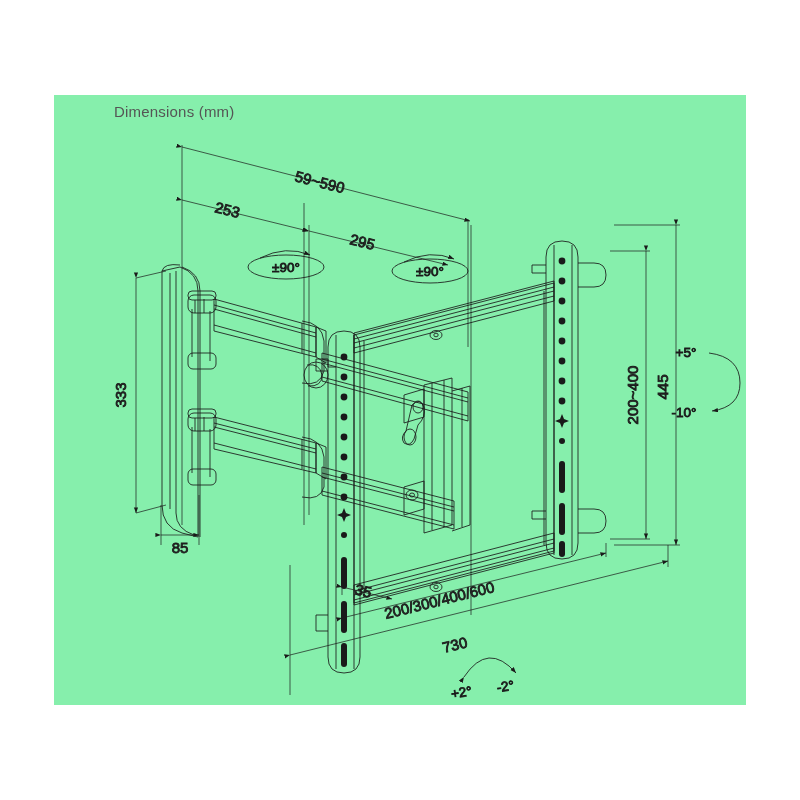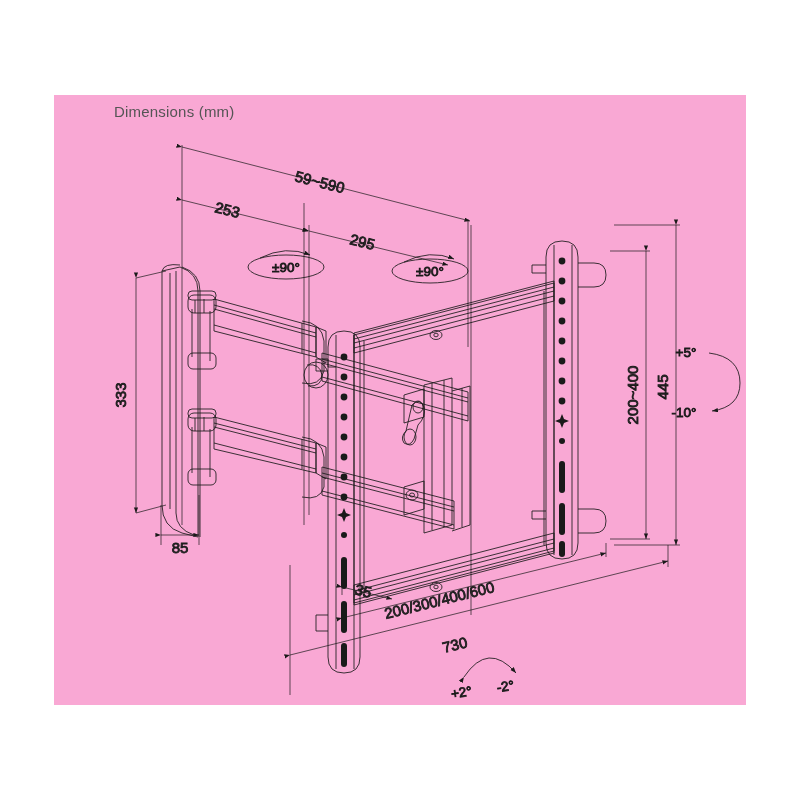--- a/index.html
+++ b/index.html
@@ -1,18 +1,18 @@
 <!DOCTYPE html>
 <html><head>
 <meta charset="utf-8">
 <style>
   html,body{margin:0;padding:0;background:#ffffff;}
   body{width:800px;height:800px;overflow:hidden;font-family:"Liberation Sans",sans-serif;}
   #stage{position:relative;width:800px;height:800px;background:#ffffff;}
-  #panel{position:absolute;left:54px;top:95px;width:692px;height:610px;background:#f9a8d4;}
+  #panel{position:absolute;left:54px;top:95px;width:692px;height:610px;background:#86efac;}
   #title{position:absolute;left:60px;top:8px;font-size:15px;color:#555555;letter-spacing:.2px;}
   svg{position:absolute;left:0;top:0;}
   .dimtxt{font-family:"Liberation Sans",sans-serif;font-size:15px;fill:#2b2b2b;}
   .angtxt{font-family:"Liberation Sans",sans-serif;font-size:13.5px;fill:#1a1a1a;}
 </style>
 </head>
 <body>
 
 <div id="stage">
   <div id="panel">

